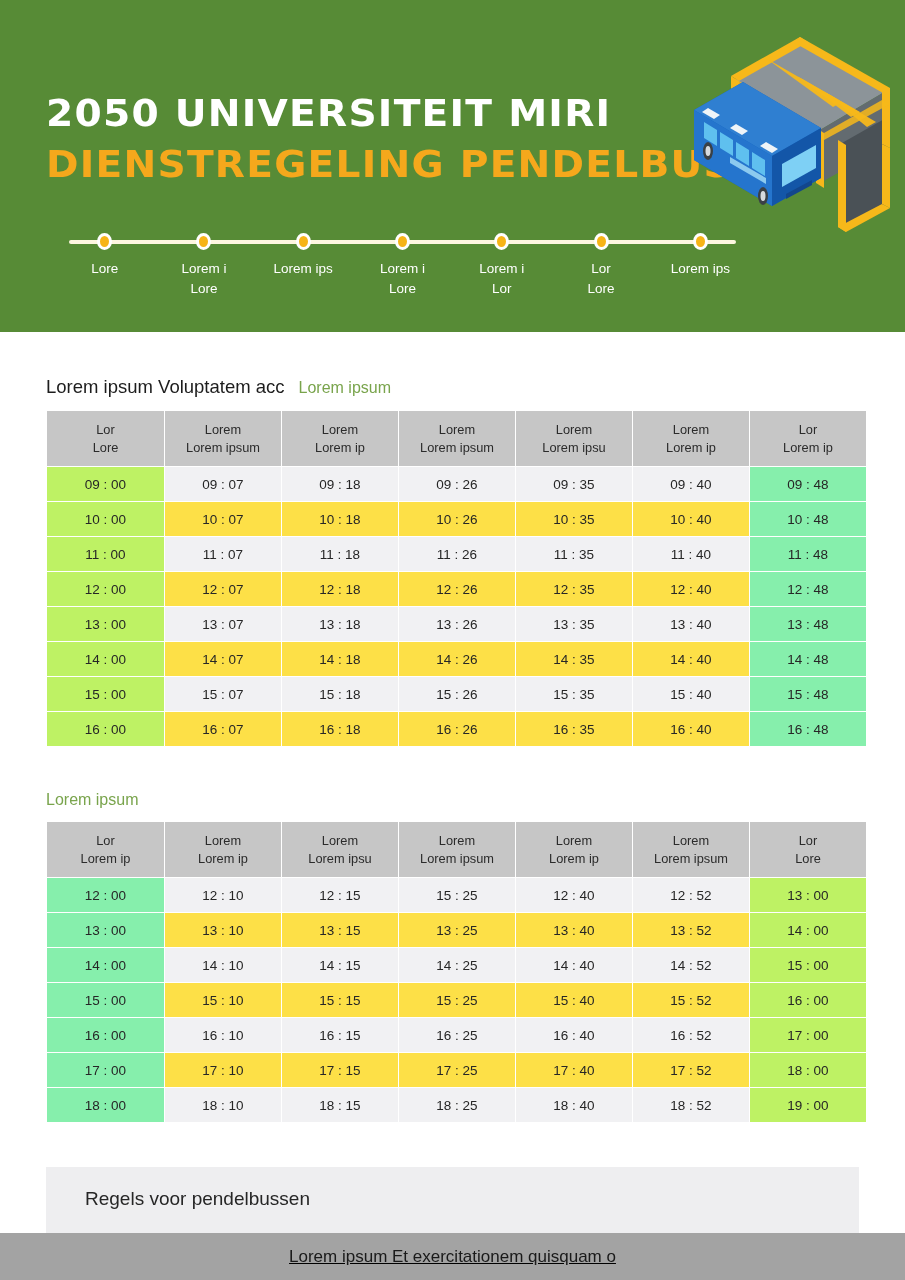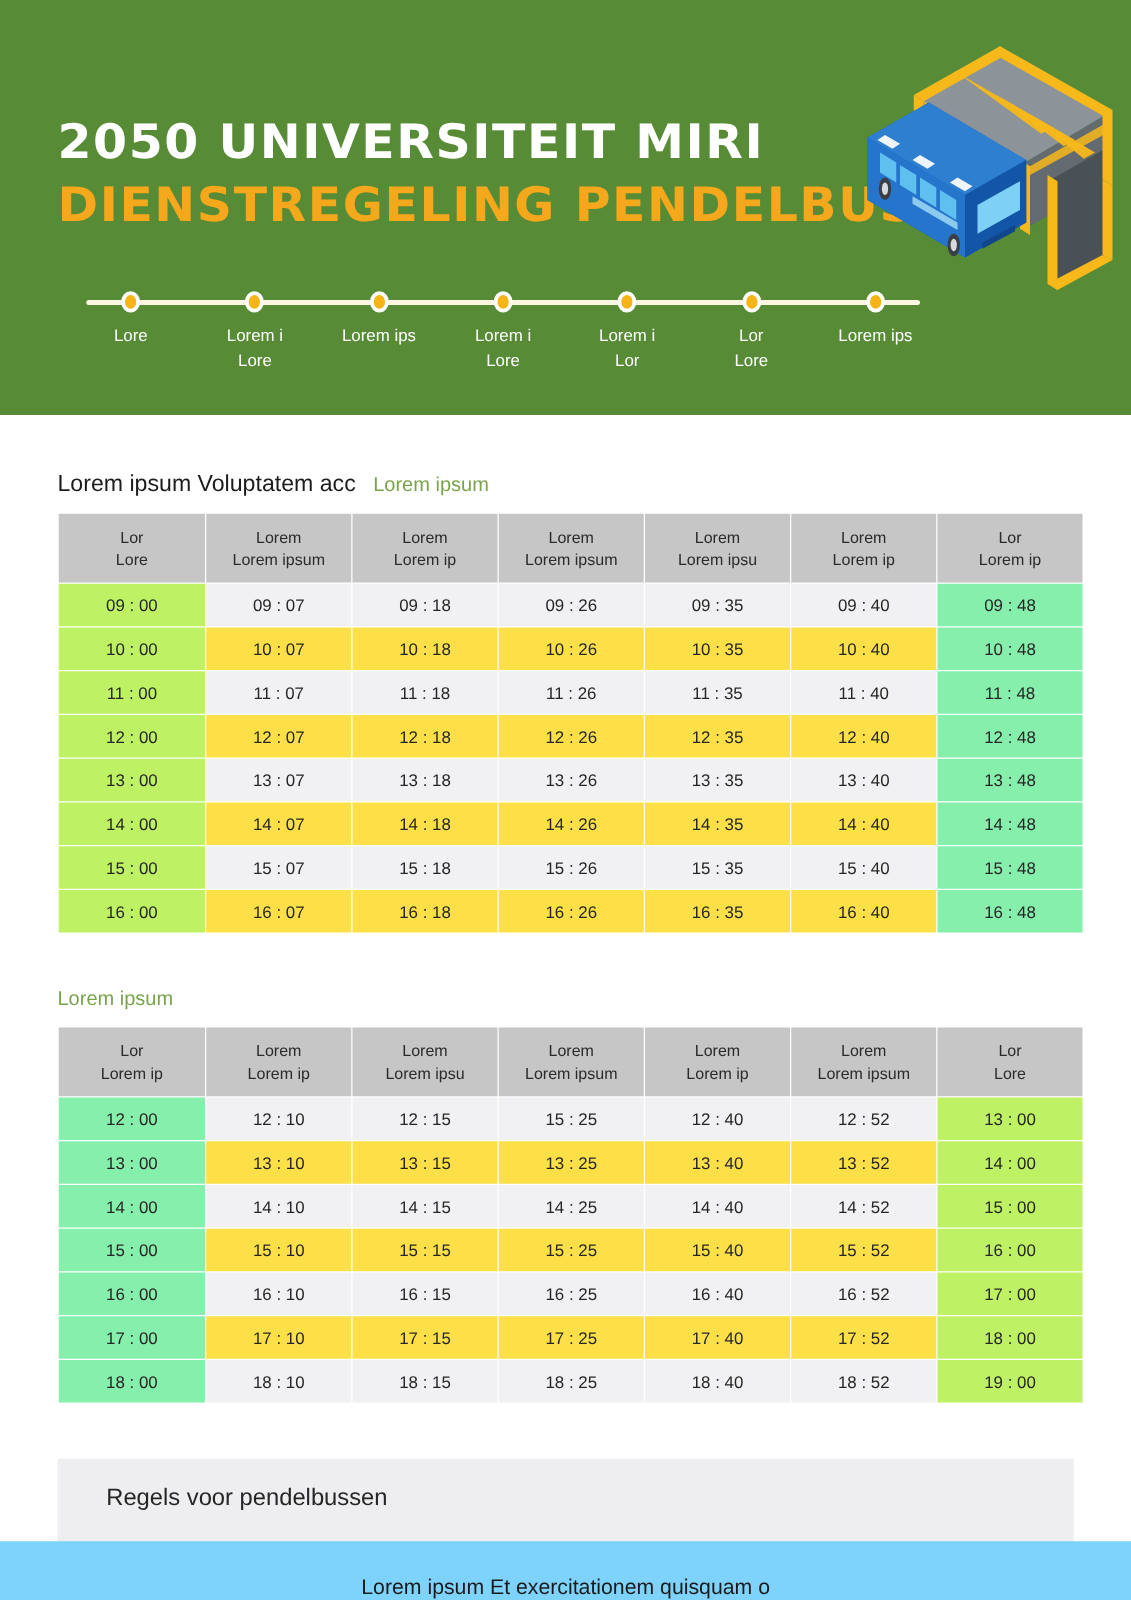--- a/index.html
+++ b/index.html
@@ -105,22 +105,22 @@
     position: absolute; left: 297px; top: 19px; width: 500px;
   }
   .rules-line {
     font-size: 11.4px; color: #1e1e1e; line-height: 1.85;
     white-space: nowrap;
   }
 
   
   .footer {
     position: absolute; left: 0; bottom: 0;
-    width: 905px; height: 47px; background: #7dd3fc;
-    display: flex; align-items: flex-end; justify-content: center;
+    width: 905px; height: 47px; background: #a3a3a3;
+    display: flex; align-items: center; justify-content: center; text-decoration: underline;
   }
   .footer-text { font-size: 17px; color: #1a1a1a; }
 </style>
 </head>
 <body>
 
 <div class="page">
 
   <div class="header">
 

